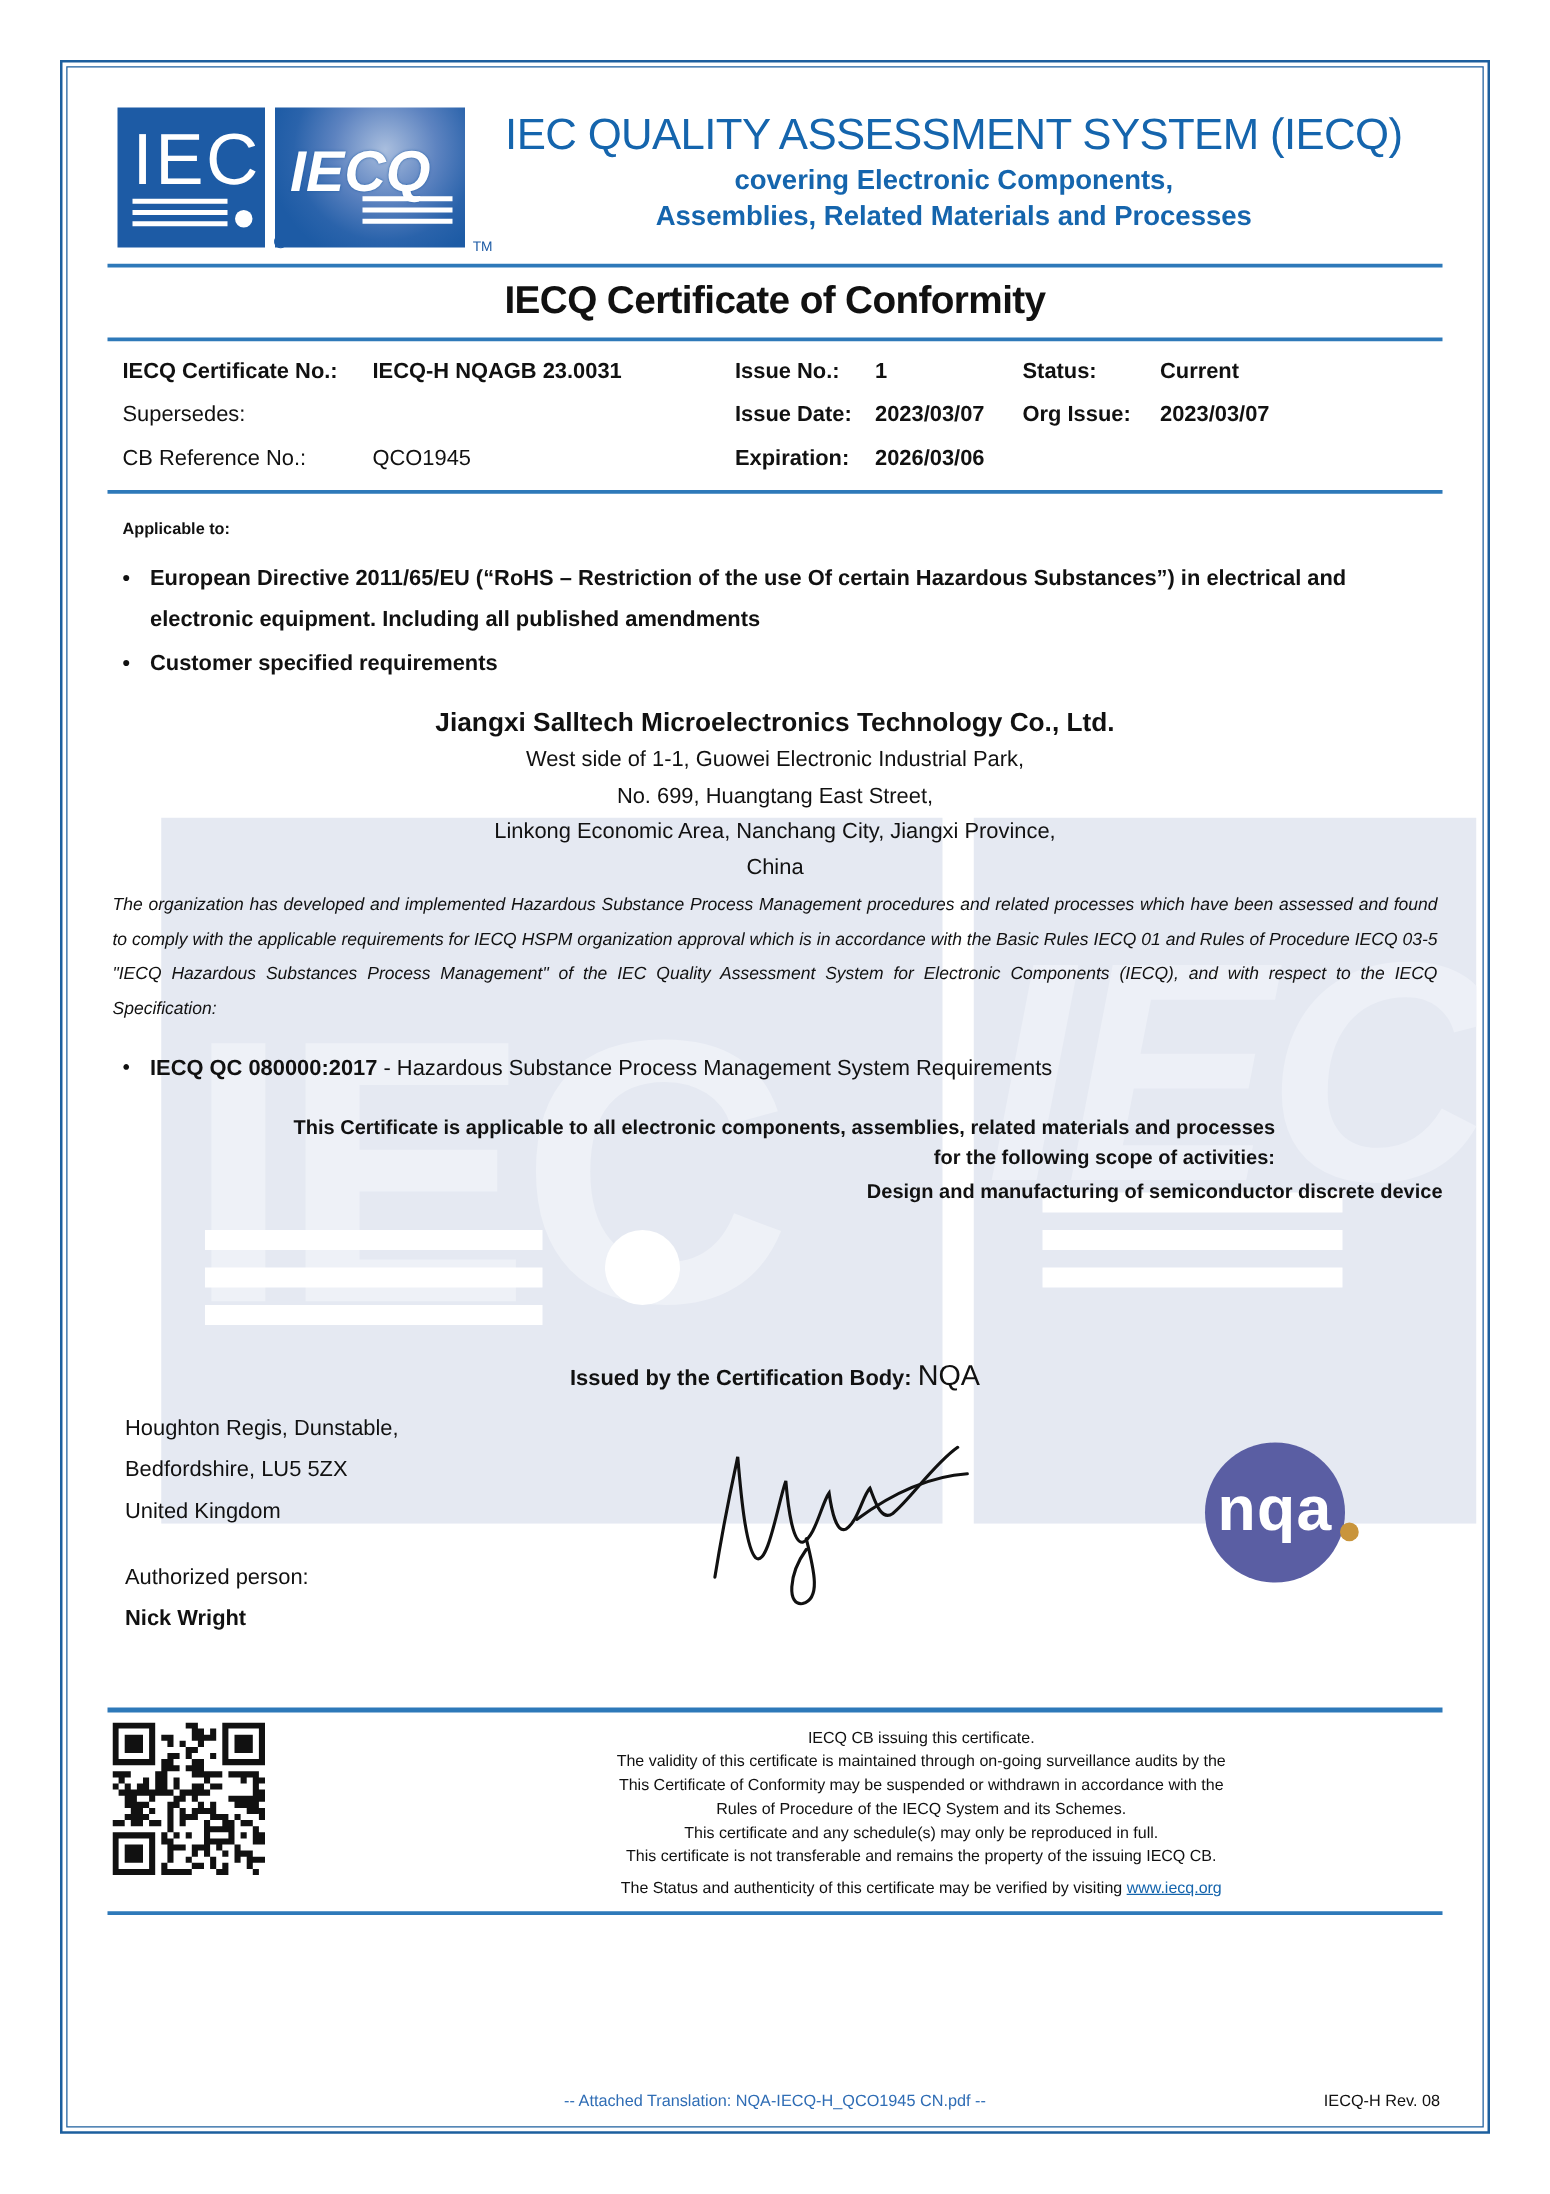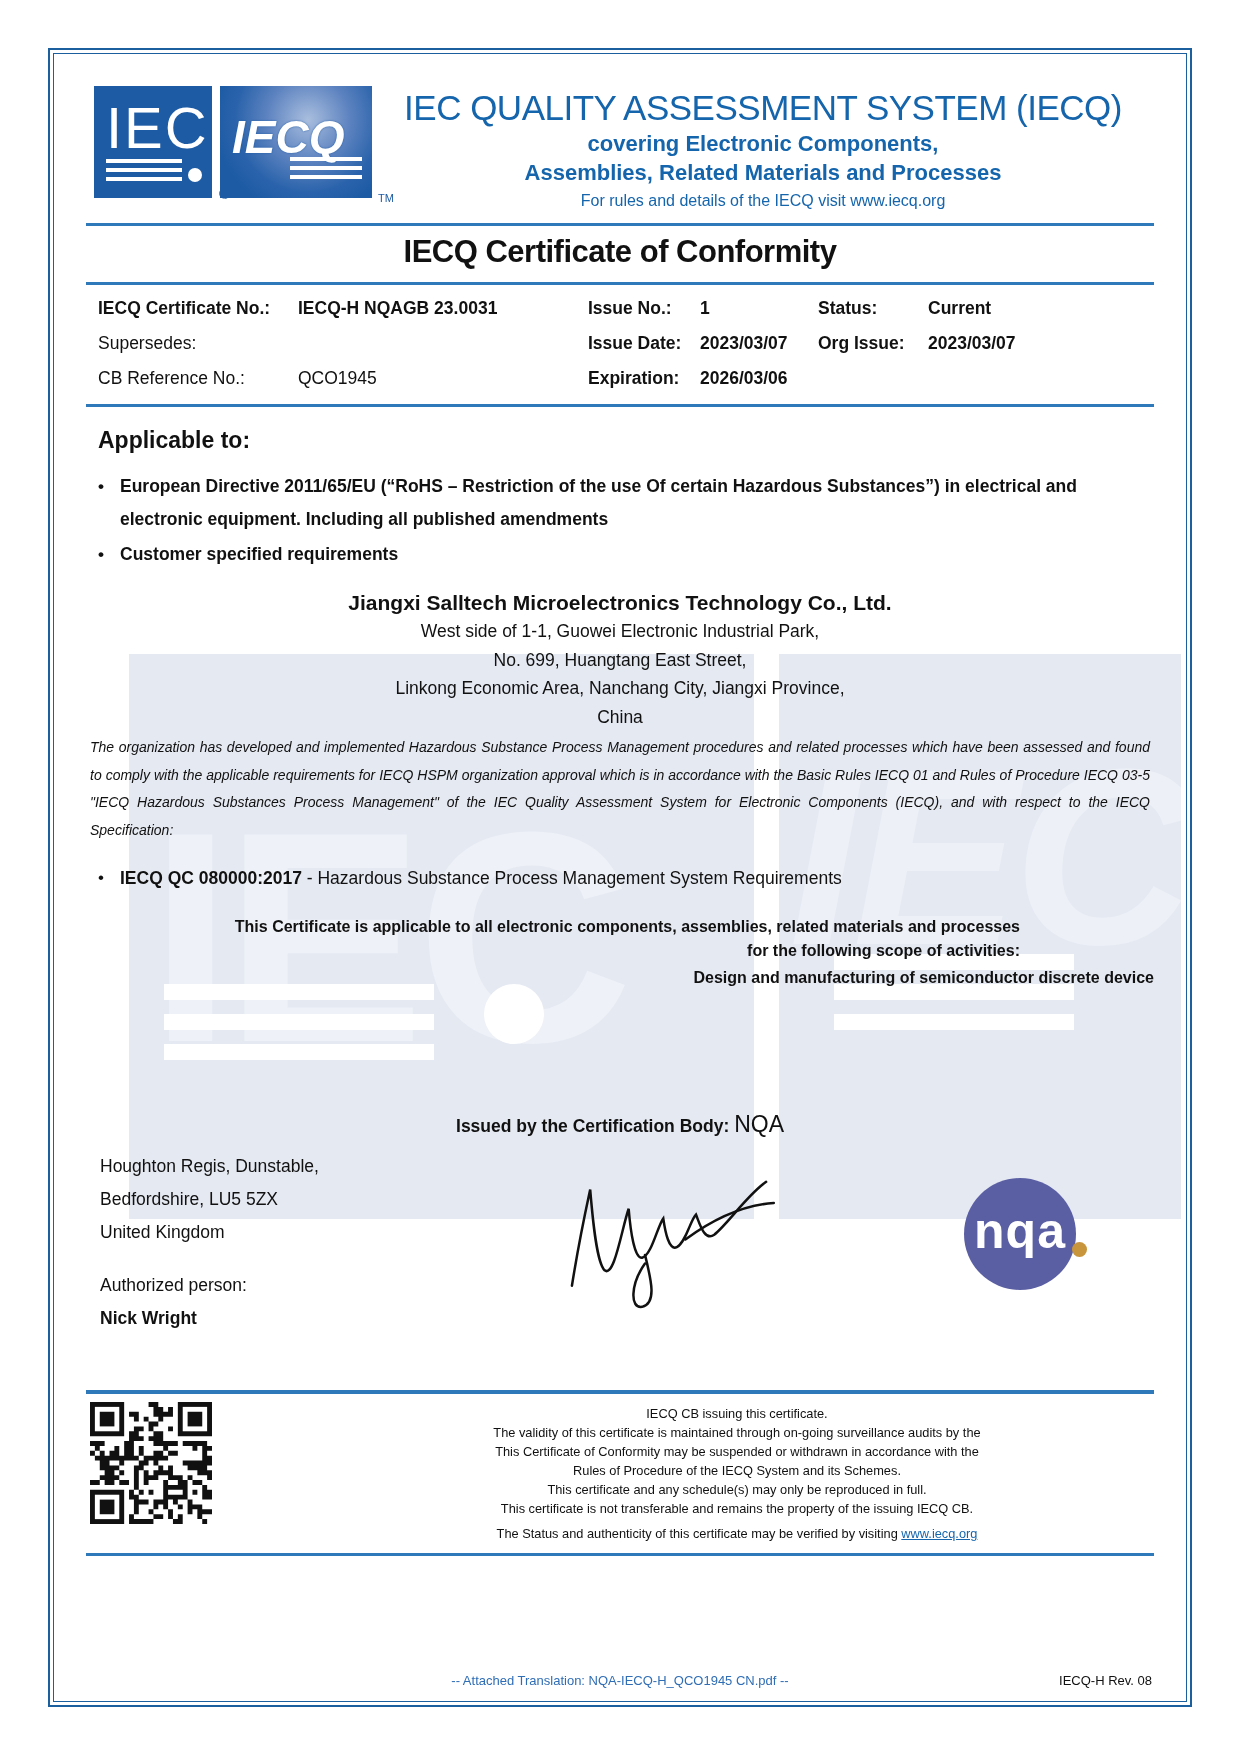--- a/index.html
+++ b/index.html
@@ -48,21 +48,21 @@
   .rule { border:none; height:3px; background:#2e79b9; margin-top:13px; }
 
   .cert-title1 { text-align:center; font-size:31px; font-weight:bold; margin-top:8px; letter-spacing:-0.5px; }
   .cert-title2 { text-align:center; font-size:42px; font-weight:bold; margin-top:4px; letter-spacing:-1px; }
 
   
   .details { margin-top:12px; border-top:3px solid #2e79b9; border-bottom:3px solid #2e79b9; padding:6px 12px 8px 12px; }
   .details-row { display:grid; grid-template-columns:200px 290px 112px 118px 110px 1fr; height:35px; align-items:center; font-size:17.5px; }
   .b { font-weight:bold; }
 
-  .applicable-heading { font-size:23px; font-weight:bold; margin-top:20px; padding-left:12px; }
+  .applicable-heading { font-size:13px; font-weight:bold; margin-top:20px; padding-left:12px; }
   .bullets { margin-top:16px; padding-left:12px; }
   .bullet { display:flex; font-size:17.5px; font-weight:bold; line-height:33px; }
   .bullet + .bullet { margin-top:2px; }
   .bullet-marker { width:22px; flex:none; font-size:17px; }
   .bullet-body { flex:1; padding-right:6px; }
 
   .company { text-align:center; margin-top:20px; }
   .company-name { font-size:21px; font-weight:bold; }
   .company-addr { font-size:17.5px; line-height:24.5px; margin-top:4px; }
 
@@ -149,21 +149,20 @@
                   <span></span>
                   <span></span>
                 </span>
               <span class="tm-mark">TM</span>
             </div>
           </div>
           <div class="header-text">
             <div class="ht-title">IEC QUALITY ASSESSMENT SYSTEM (IECQ)</div>
             <div class="ht-sub">covering Electronic Components,</div>
             <div class="ht-sub">Assemblies, Related Materials and Processes</div>
-            <div class="ht-note">For rules and details of the IECQ visit www.iecq.org</div>
           </div>
         </div>
 
         <hr class="rule">
 
         <div class="cert-title1">IECQ Certificate of Conformity</div>
 
         <div class="details">
           <div class="details-row">
             <span class="b">IECQ Certificate No.:</span>

